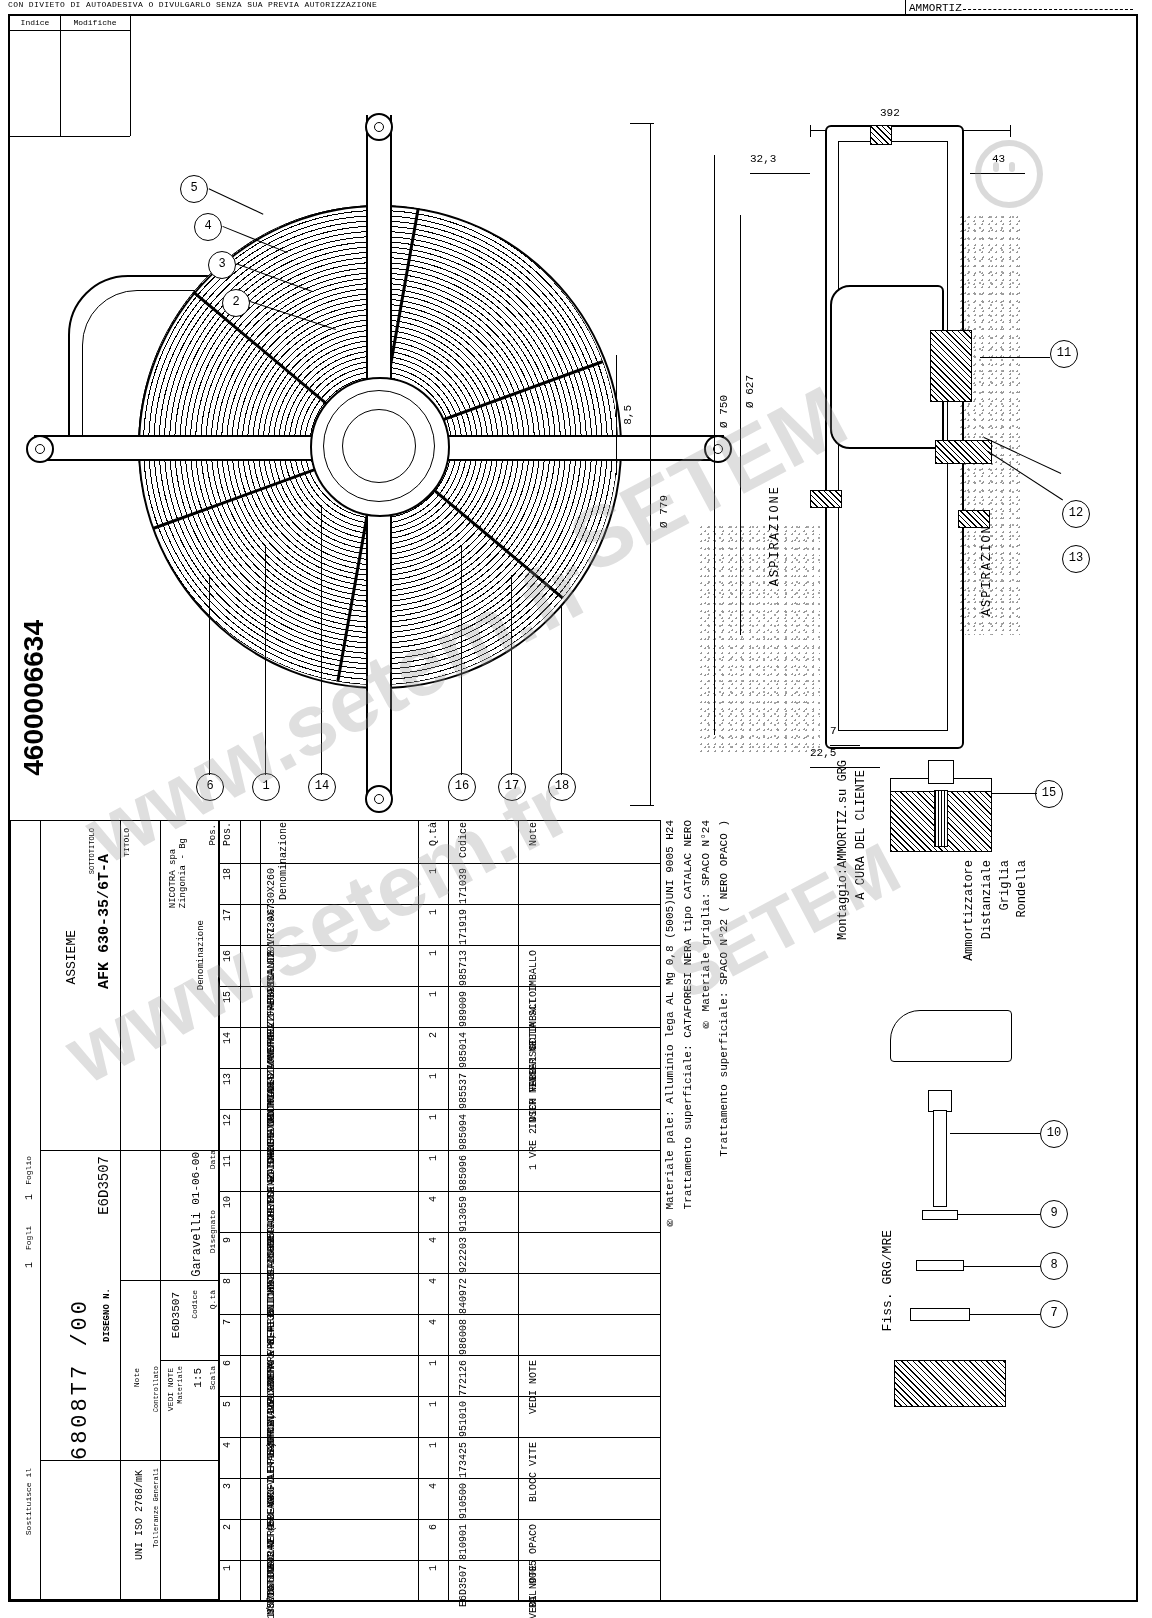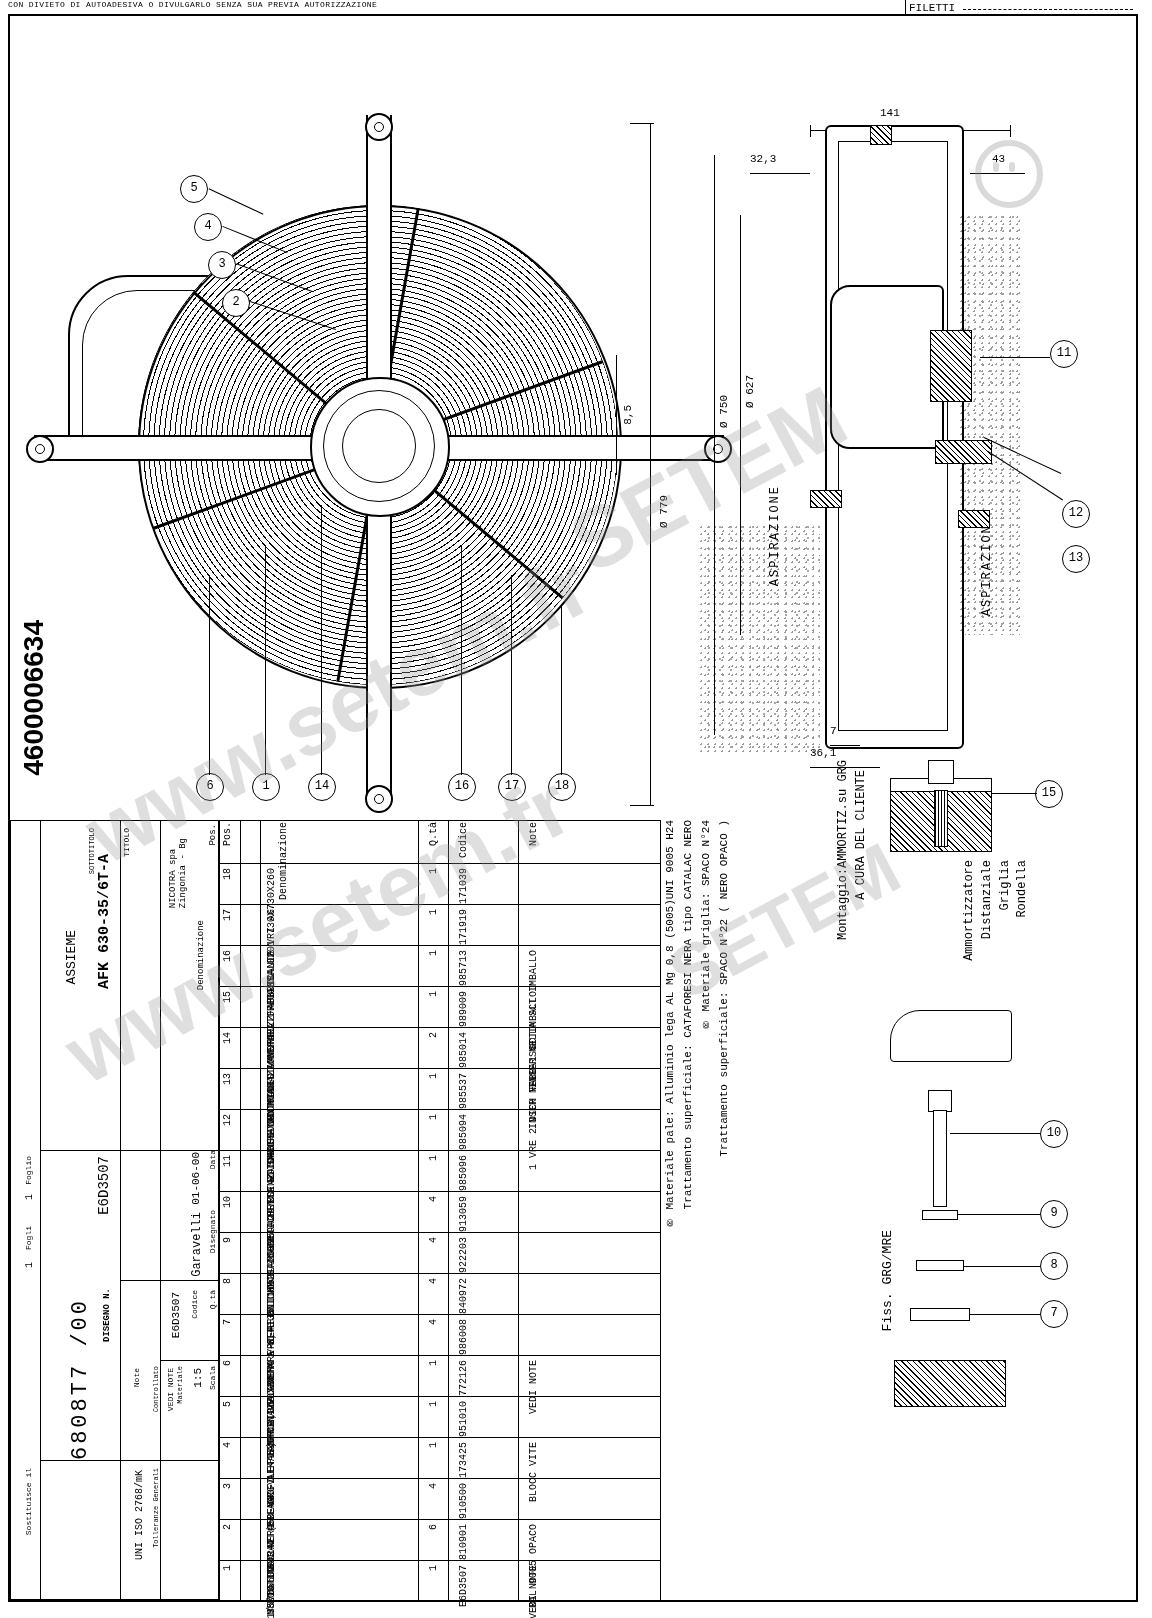--- a/index.html
+++ b/index.html
@@ -90,26 +90,34 @@
   .washer{position:absolute;background:#fff;border:1.5px solid #000;}
 </style>
 </head>
 <body>
 
 <div class="sheet">
 
   <div class="topnote mono">CON DIVIETO DI AUTOADESIVA O DIVULGARLO SENZA SUA PREVIA AUTORIZZAZIONE</div>
   <div class="praticobox">
     <div class="vline"></div>
-    <div class="lbl mono">FILETTI</div>
+    <div class="lbl mono">AMMORTIZ</div>
     <div class="dash"></div>
   </div>
 
   <div class="frame"></div>
 
+  <div class="idxtable">
+    <div class="hdr"></div>
+    <div class="c1 mono">Indice</div>
+    <div class="c2 mono">Modifiche</div>
+    <div class="vsep"></div>
+    <div class="right"></div>
+    <div class="bot"></div>
+  </div>
 
   <div class="fanwrap">
 
     <div class="motorbox"></div>
     <div class="motorbox2"></div>
 
     <div class="grill"></div>
     <div class="fan-outer"></div>
 
     <div class="fanblades">
@@ -162,21 +170,21 @@
     <div class="lead" style="left:441px;top:440px;width:1px;height:230px;"></div>
     <div class="lead" style="left:491px;top:470px;width:1px;height:200px;"></div>
     <div class="lead" style="left:541px;top:500px;width:1px;height:170px;"></div>
   </div>
 
   <div class="bigcode vtext">4600006634</div>
 
   <div class="sidewrap">
 
     <div class="dimline" style="left:130px;top:35px;width:200px;"></div>
-    <div class="lbl" style="left:200px;top:12px;">141</div>
+    <div class="lbl" style="left:200px;top:12px;">392</div>
     <div class="dimvert" style="left:130px;top:30px;height:12px;"></div>
     <div class="dimvert" style="left:330px;top:30px;height:12px;"></div>
 
     <div class="dimline" style="left:70px;top:78px;width:60px;"></div>
     <div class="lbl" style="left:70px;top:58px;">32,3</div>
     <div class="dimline" style="left:150px;top:78px;width:55px;"></div>
     <div class="lbl" style="left:152px;top:58px;">72,2</div>
     <div class="dimline" style="left:210px;top:78px;width:70px;"></div>
     <div class="lbl" style="left:212px;top:58px;">97,5</div>
     <div class="dimline" style="left:290px;top:78px;width:55px;"></div>
@@ -198,21 +206,21 @@
     <div class="lbl vtext" style="left:38px;top:300px;">Ø 750</div>
 
     <div class="lbl vtext" style="left:88px;top:390px;font-size:12px;letter-spacing:2px;">ASPIRAZIONE</div>
     <div class="lbl vtext" style="left:300px;top:420px;font-size:12px;letter-spacing:2px;">ASPIRAZIONE</div>
     <div class="hatchblk" style="left:130px;top:395px;width:30px;height:16px;"></div>
     <div class="hatchblk" style="left:278px;top:415px;width:30px;height:16px;"></div>
 
     <div class="dimline" style="left:150px;top:650px;width:30px;"></div>
     <div class="lbl" style="left:150px;top:630px;">7</div>
     <div class="dimline" style="left:130px;top:672px;width:70px;"></div>
-    <div class="lbl" style="left:130px;top:652px;">36,1</div>
+    <div class="lbl" style="left:130px;top:652px;">22,5</div>
 
     <div class="bubble" style="left:370px;top:245px;">11</div>
     <div class="bubble" style="left:382px;top:405px;">12</div>
     <div class="bubble" style="left:382px;top:450px;">13</div>
     <div class="lead" style="left:300px;top:262px;width:70px;height:1px;"></div>
     <div class="lead" style="left:300px;top:360px;width:85px;height:1px;transform:rotate(25deg);"></div>
     <div class="lead" style="left:300px;top:380px;width:90px;height:1px;transform:rotate(33deg);"></div>
   </div>
 
   <div class="lbl vtext" style="left:836px;top:760px;font-size:12px;">Montaggio:AMMORTIZ.su GRG</div>

